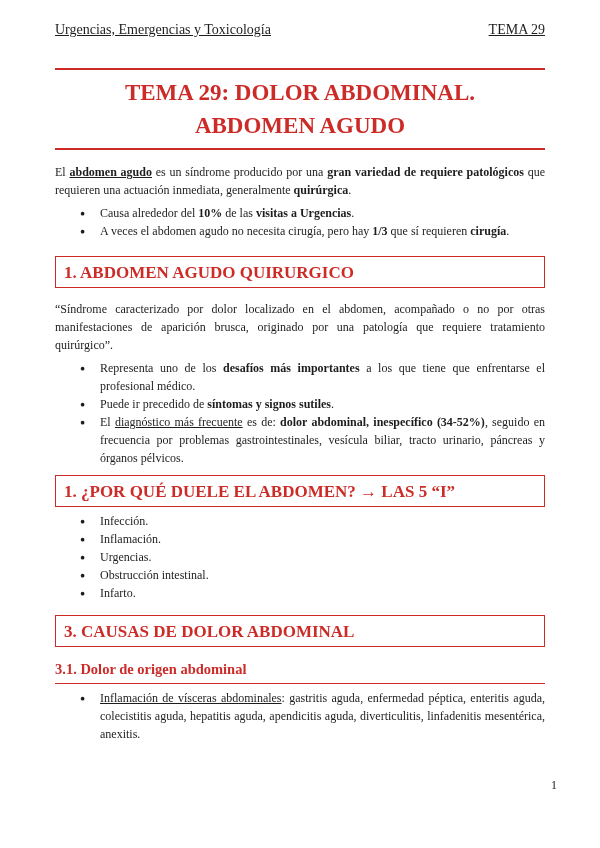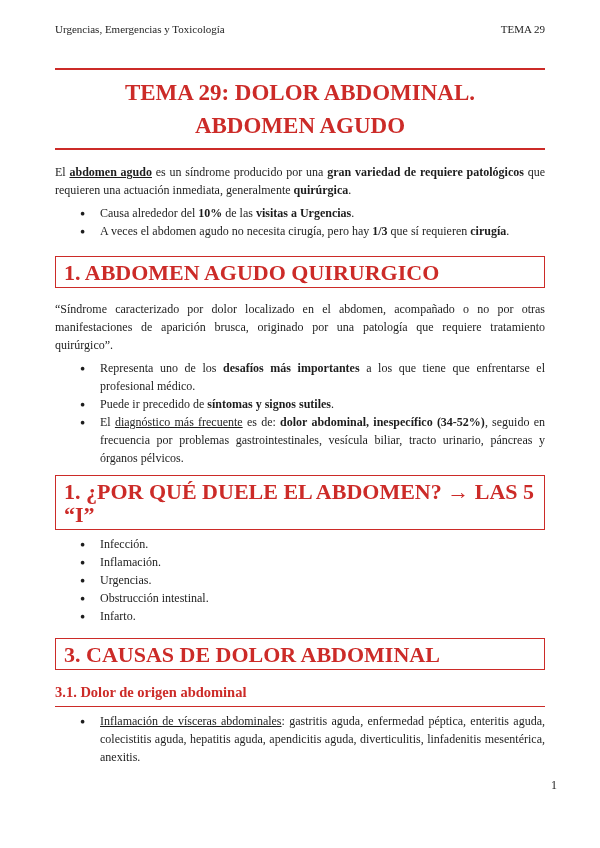--- a/index.html
+++ b/index.html
@@ -10,21 +10,21 @@
   html,body{background:#e8e8e8;}
   .page{
     width:600px;height:848px;margin:0 auto;background:#ffffff;
     padding:22px 55px 0 55px;position:relative;
     font-family:"Liberation Serif", serif;
     font-size:12px;line-height:18px;color:var(--ink);
     overflow:hidden;
   }
   
   .hdr{display:flex;justify-content:space-between;align-items:baseline;
-       font-size:11px;line-height:15px;}
+       font-size:14px;line-height:15px;text-decoration:underline;}
   
   .title-block{margin-top:31px;}
   .rule{border-top:2px solid var(--red);height:0;}
   .title-text{
     text-align:center;color:var(--red);font-weight:bold;
     font-size:23px;line-height:33px;padding:6px 0;
   }
   
   .para{margin-top:13px;text-align:justify;}
   .quote{margin-top:12px;text-align:justify;}
@@ -32,21 +32,21 @@
   ul.blist li{
     position:relative;padding-left:45px;text-align:justify;
   }
   ul.blist li::before{
     content:"\25CF";position:absolute;left:25px;top:0;
     font-size:8.5px;color:var(--ink);
   }
   
   .secbox{
     margin-top:16px;border:1.5px solid var(--red);
-    color:var(--red);font-weight:bold;font-size:22px;line-height:23px;
+    color:var(--red);font-weight:bold;font-size:17px;line-height:23px;
     padding:4px 8px 3px 8px;
   }
   .secbox.s2{margin-top:8px;}
   .secbox.s3{margin-top:13px;}
   .after-box-tight{margin-top:8px;}
   
   .subsec{
     margin-top:12px;color:var(--red);font-weight:bold;
     font-size:14.5px;line-height:20px;
     border-bottom:1.5px solid var(--red);padding-bottom:4px;

